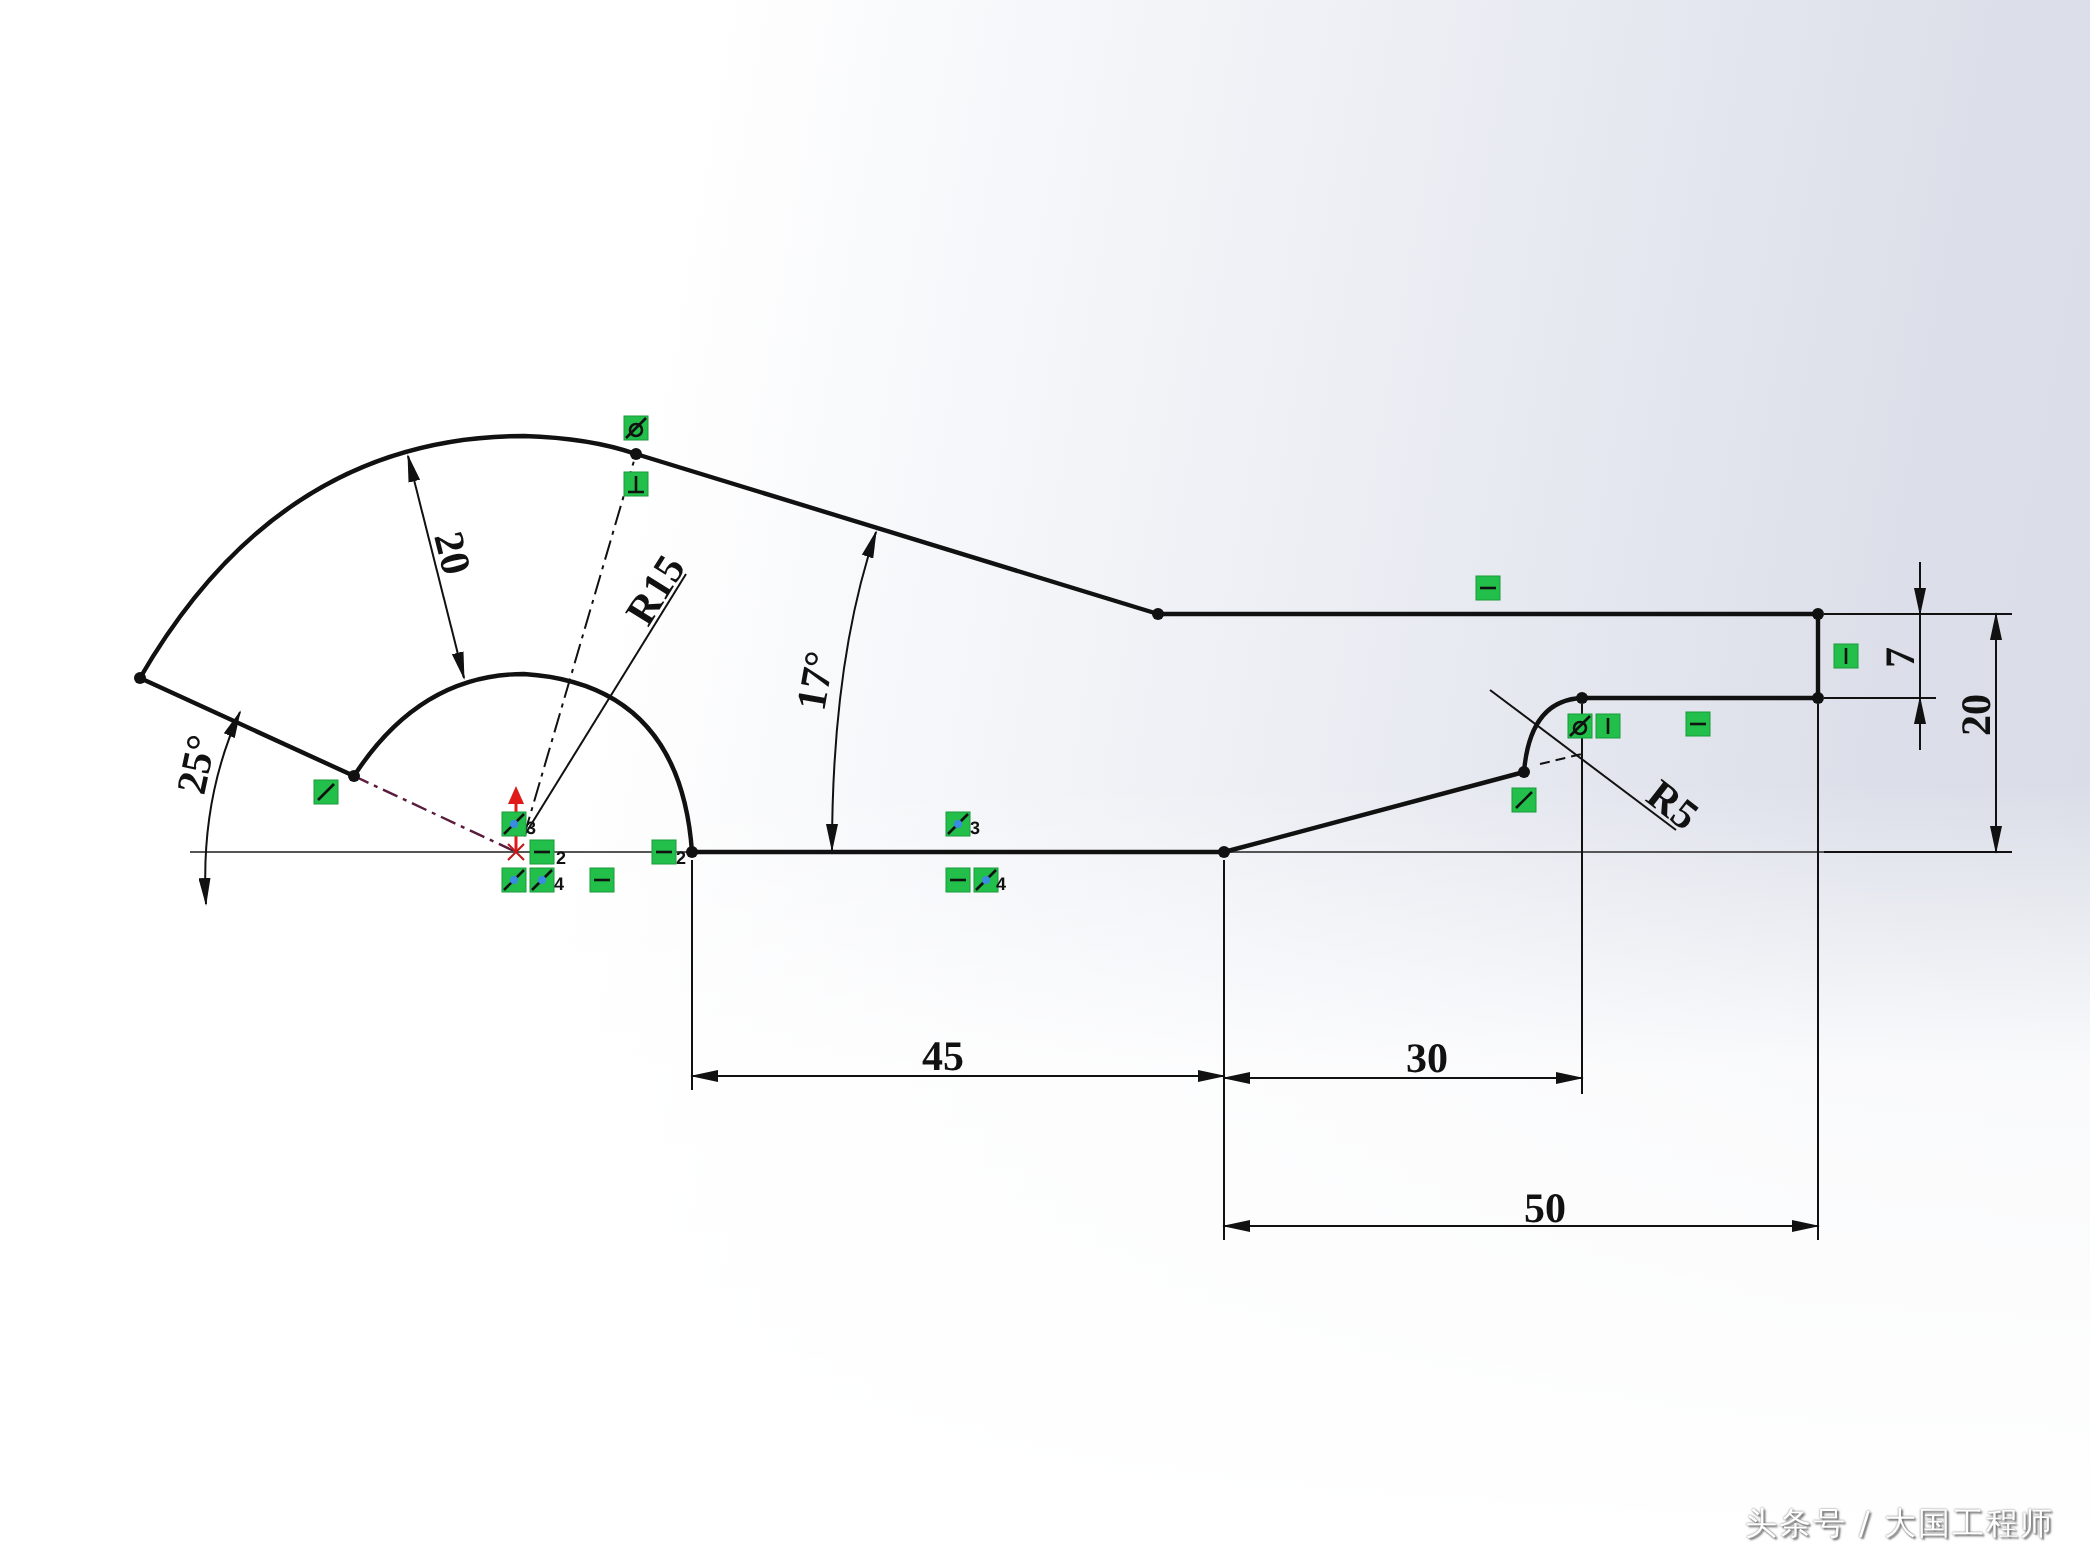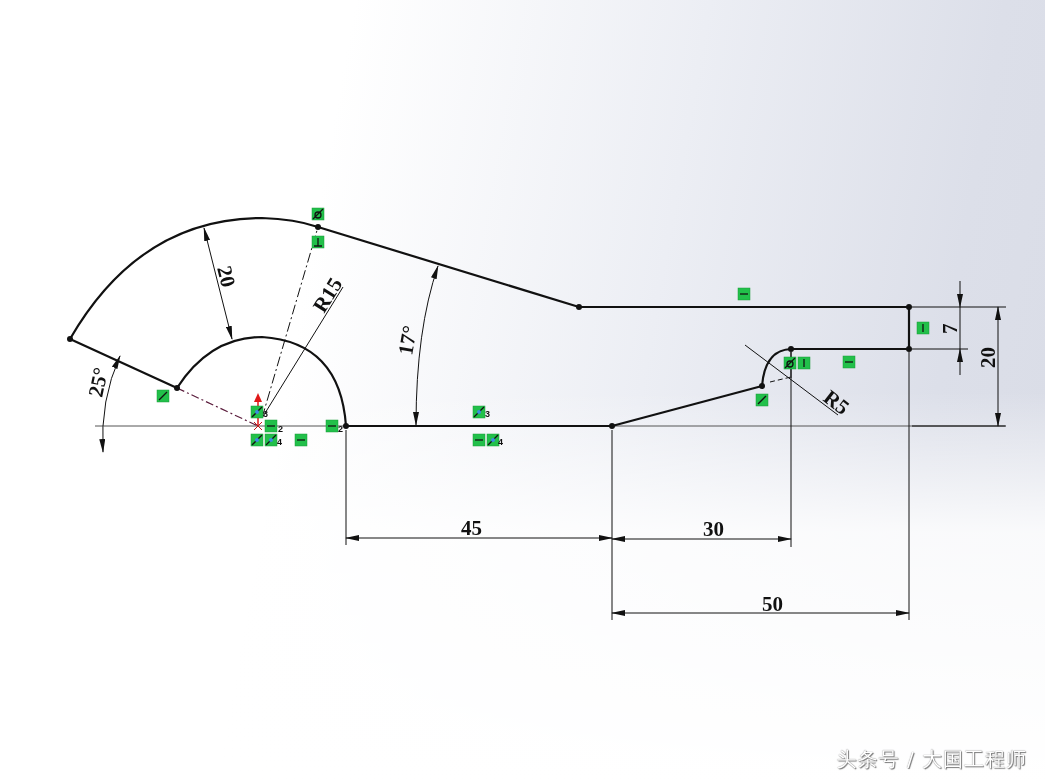--- a/index.html
+++ b/index.html
@@ -3,21 +3,21 @@
 <meta charset="utf-8">
 <style>
   html,body{margin:0;padding:0;}
   body{width:1045px;height:783px;overflow:hidden;position:relative;
     background:
       linear-gradient(180deg, rgba(255,255,255,0) 0%, rgba(255,255,255,0) 50%, rgba(255,255,255,0.85) 68%, #ffffff 100%),
       linear-gradient(100deg, #ffffff 0%, #ffffff 30%, #eceef4 60%, #dcdfe9 85%, #d9dce6 100%);
     font-family:"Liberation Serif", serif;}
   #canvas{position:absolute;left:0;top:0;width:1045px;height:783px;}
   .dimtxt{font-family:"Liberation Serif", serif;font-size:21px;font-weight:bold;fill:#111;}
-  .watermark{position:absolute;right:18px;bottom:10px;font-family:"DejaVu Sans", sans-serif;font-size:20px;color:#ffffff;
+  .watermark{position:absolute;right:18px;bottom:10px;font-family:"DejaVu Sans", sans-serif;font-size:16px;color:#ffffff;
     text-shadow:0 0 1px #666,1px 1px 1px #777;letter-spacing:1px;}
   .rel{fill:#22c04a;stroke:#1a9a3a;stroke-width:0.5;}
   .relmark{stroke:#111;stroke-width:1.3;fill:none;}
   .reltxt{font-family:"Liberation Sans", sans-serif;font-size:9px;font-weight:bold;fill:#111;}
 </style>
 </head>
 <body>
 
 <svg id="canvas" viewBox="0 0 1045 783" xmlns="http://www.w3.org/2000/svg">
   <defs>

